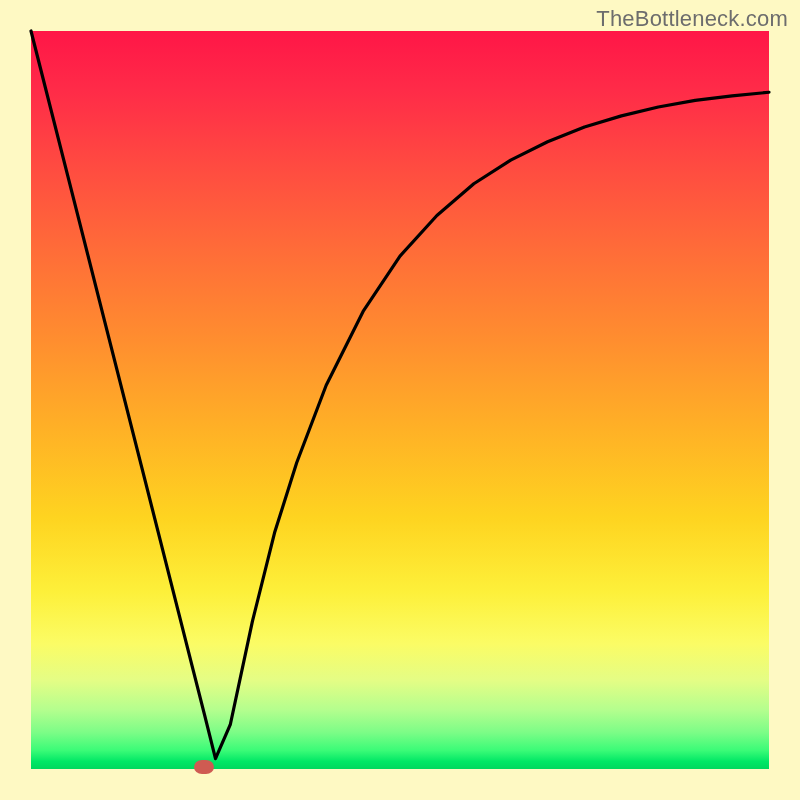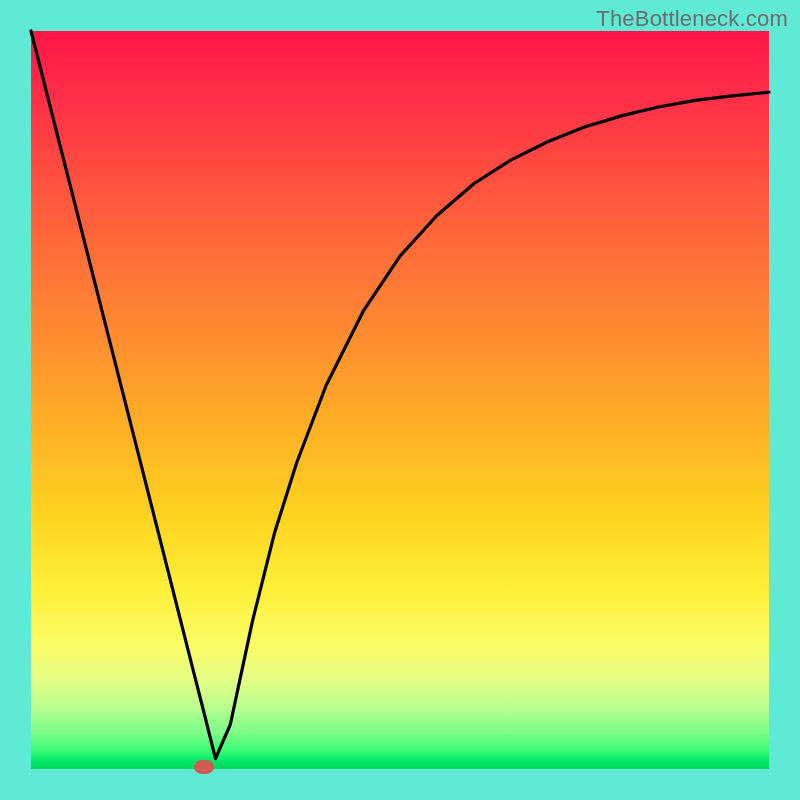--- a/index.html
+++ b/index.html
@@ -8,21 +8,21 @@
     width: 800px;
     height: 800px;
     background: #000;
     overflow: hidden;
     font-family: Arial, Helvetica, sans-serif;
   }
   .frame {
     position: relative;
     width: 800px;
     height: 800px;
-    background: #5eead4;
+    background: #fef9c3;
   }
   .plot {
     position: absolute;
     left: 31px;
     top: 31px;
     width: 738px;
     height: 738px;
     
     background: linear-gradient(to bottom,
       #ff1647 0%,

